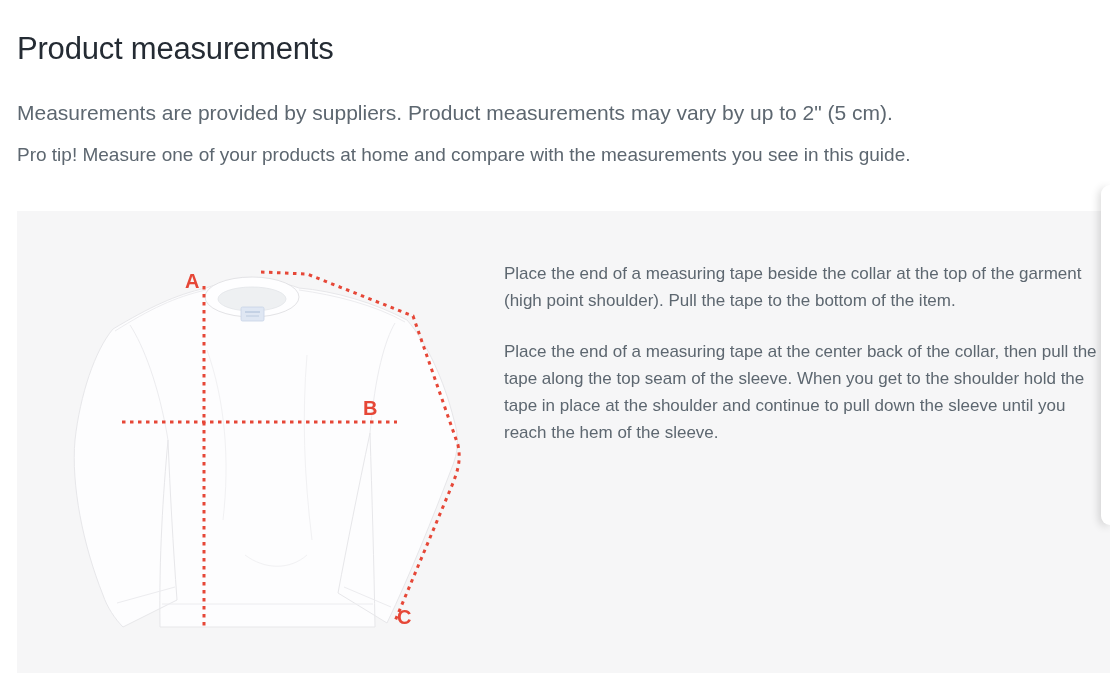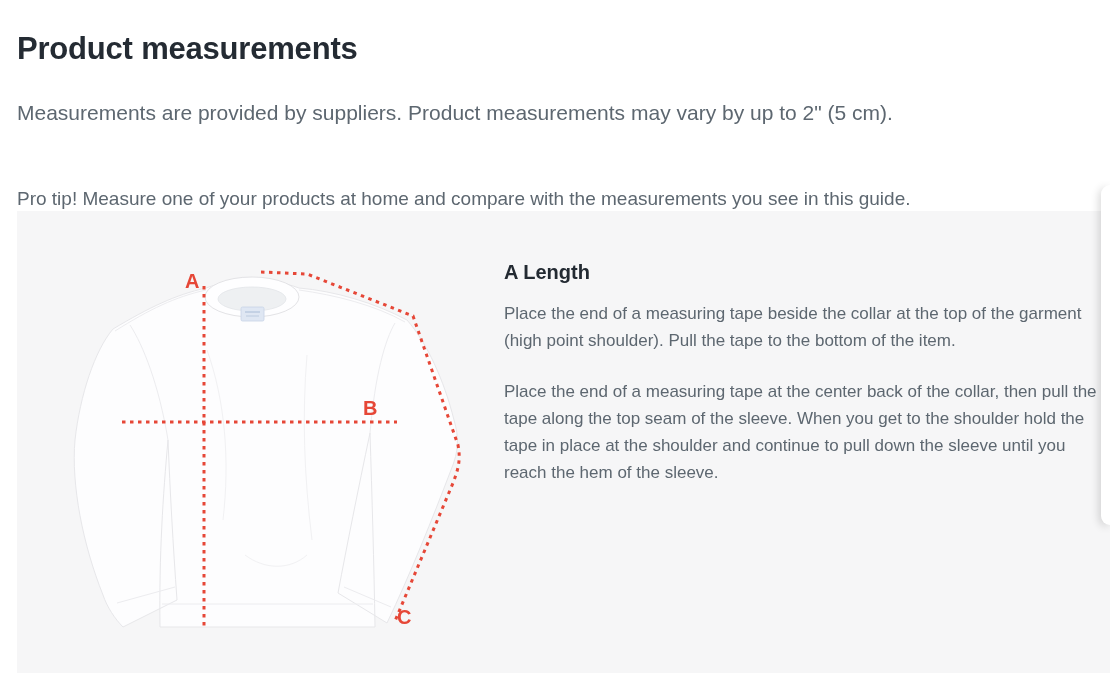--- a/index.html
+++ b/index.html
@@ -7,33 +7,32 @@
   body {
     font-family: "Liberation Sans", sans-serif;
     background: #ffffff;
     position: relative;
     color: #242b33;
   }
   .viewport { position: absolute; inset: 0; width: 1110px; height: 683px; }
 
   .page-title {
     position: absolute; left: 17px; top: 31px;
-    font-size: 31px; line-height: 36px; font-weight: 700;
+    font-size: 31px; line-height: 36px; font-weight: 400;
     color: #242b33; letter-spacing: -0.2px;
   }
   .intro-note {
     position: absolute; left: 17px; top: 100px;
     font-size: 21px; line-height: 26px; color: #5d6770;
     white-space: nowrap;
   }
   .intro-tip {
     position: absolute; left: 17px; top: 142px;
     font-size: 19px; line-height: 26px; color: #5d6770;
     white-space: nowrap;
-    margin-top: 44px;
   }
 
   .guide-panel {
     position: absolute; left: 17px; top: 211px;
     width: 1093px; height: 462px;
     background: #f6f6f7;
   }
 
   .diagram {
     position: absolute; left: 38px; top: 44px;
@@ -125,21 +124,20 @@
 
         <g fill="#e64737" class="measure-label">
           <text x="130" y="33">A</text>
           <text x="308" y="160">B</text>
           <text x="342" y="369">C</text>
         </g>
       </svg>
     </div>
 
     <div class="instructions">
-      <h3>A Length</h3>
       <p>Place the end of a measuring tape beside the collar at the top of the garment (high point shoulder). Pull the tape to the bottom of the item.</p>
 
 
       <p>Place the end of a measuring tape at the center back of the collar, then pull the tape along the top seam of the sleeve. When you get to the shoulder hold the tape in place at the shoulder and continue to pull down the sleeve until you reach the hem of the sleeve.</p>
     </div>
 
   </section>
 
   <div class="edge-widget"></div>
 

